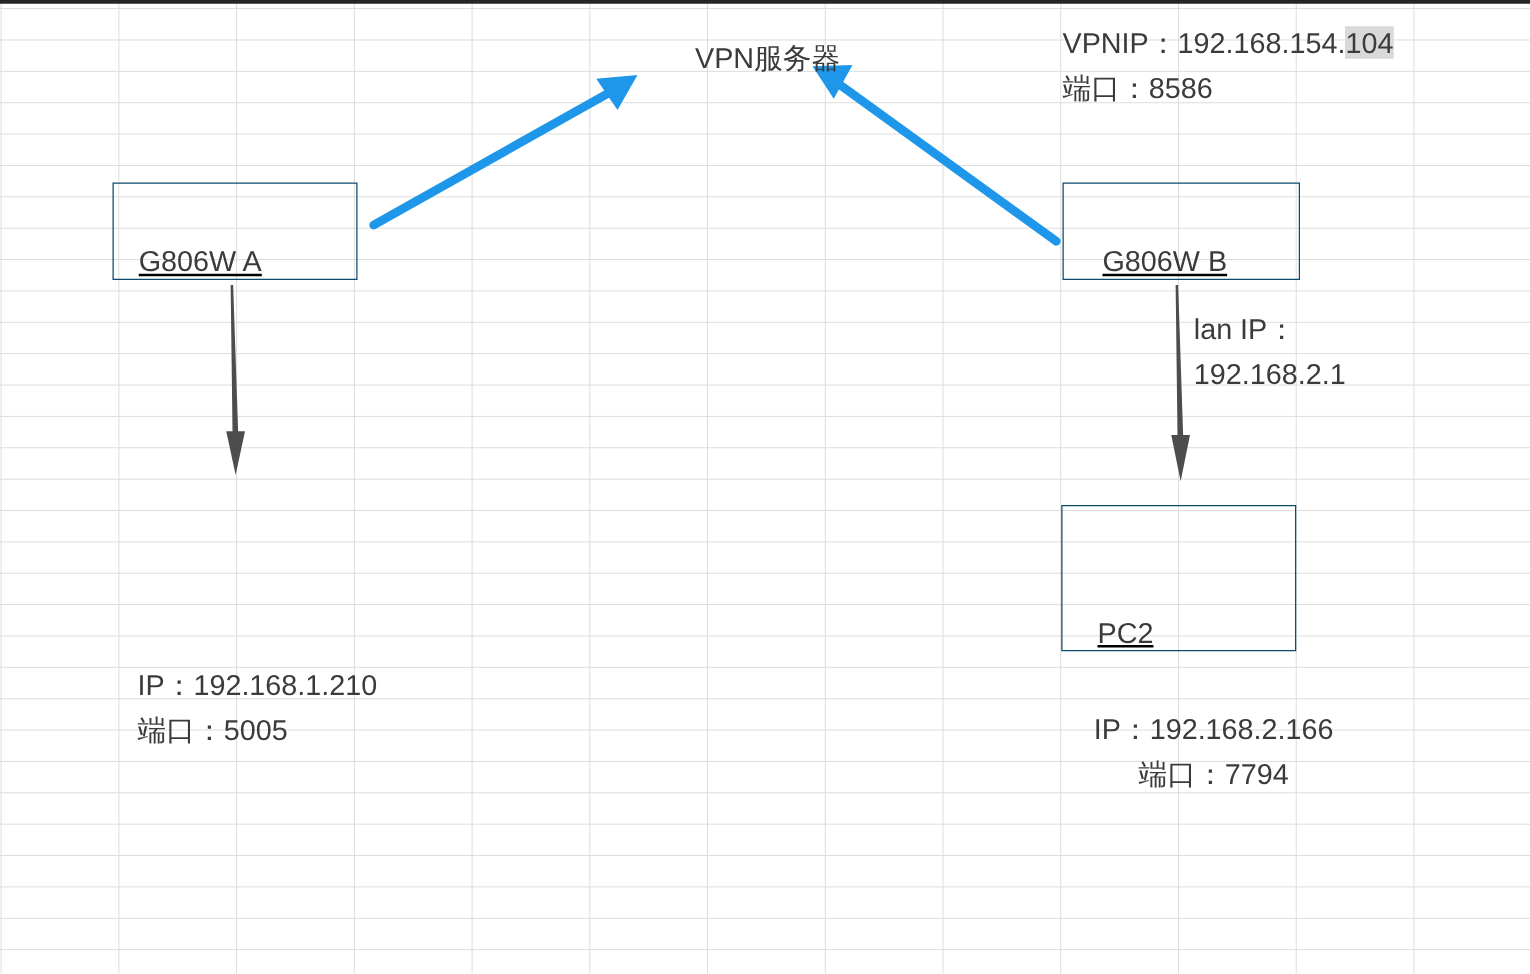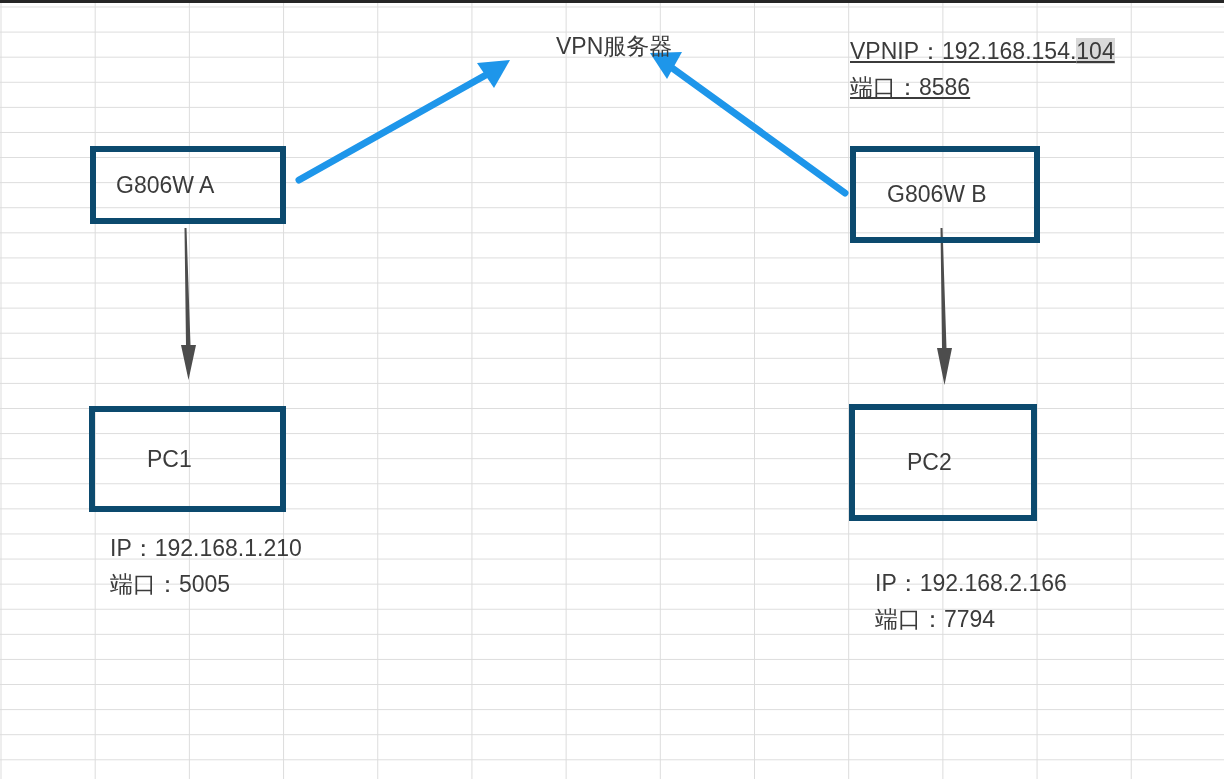--- a/index.html
+++ b/index.html
@@ -40,59 +40,60 @@
     top: 0;
     width: 1224px;
     height: 3px;
     background: #262626;
   }
 
   
   .node-box {
     position: absolute;
     box-sizing: border-box;
-    border: 6px solid #0c4a6e;
+    border: 1px solid #0c4a6e;
     background: transparent;
     display: flex;
-    align-items: center;
+    align-items: flex-end;
+    text-decoration: underline;
   }
   .node-label {
     font-size: 23px;
     color: #3b3b3b;
     white-space: nowrap;
   }
 
   #router-a   { left: 90px;  top: 146px; width: 196px; height: 78px; }
   #router-a .node-label { margin-left: 20px; }
-  #router-b   { left: 850px; top: 146px; width: 190px; height: 97px; }
+  #router-b   { left: 850px; top: 146px; width: 190px; height: 78px; }
   #router-b .node-label { margin-left: 31px; }
   #pc1        { left: 89px;  top: 406px; width: 197px; height: 106px; }
   #pc1 .node-label { margin-left: 52px; }
   #pc2        { left: 849px; top: 404px; width: 188px; height: 117px; }
-  #pc2 .node-label { margin-left: 52px; }
+  #pc2 .node-label { margin-left: 28px; }
 
   
   .txt {
     position: absolute;
     color: #3b3b3b;
     font-size: 23px;
     line-height: 36px;
     white-space: pre;
   }
   .txt .hl {
     background: #d9d9d9;
   }
 
   #label-vpn-left   { left: 52px;  top: 33px; }
-  #label-vpn-right  { left: 850px; top: 33px; text-decoration: underline; }
+  #label-vpn-right  { left: 850px; top: 16px; }
   #label-server     { left: 512px; top: 28px; margin-left: 44px; }
   #label-lan-left   { left: 196px; top: 266px; }
   #label-lan-right  { left: 955px; top: 245px; }
   #label-pc1-info   { left: 110px; top: 530px; }
-  #label-pc2-info   { left: 875px; top: 565px; }
+  #label-pc2-info   { left: 875px; top: 565px; text-align: center; }
 
   
   #connectors {
     position: absolute;
     left: 0;
     top: 0;
     width: 1224px;
     height: 779px;
     pointer-events: none;
   }
@@ -125,34 +126,32 @@
       <polygon points="942.5,228 946.5,348 952,348 944.5,385 937,348 942,348 940.5,228" fill="#4d4d4d"></polygon>
     </g>
   </svg>
 
 
   <div class="node-box" id="router-a">
     <span class="node-label">G806W A</span>
   </div>
 
 
-  <div class="node-box" id="pc1">
-    <span class="node-label">PC1</span>
-  </div>
 
   <div class="txt" id="label-pc1-info"><span>IP：192.168.1.210</span><br><span>端口：5005</span></div>
 
   <div class="txt" id="label-server">VPN服务器</div>
 
   <div class="txt" id="label-vpn-right"><span>VPNIP：192.168.154.</span><span class="hl">104</span><br><span>端口：8586</span></div>
 
   <div class="node-box" id="router-b">
     <span class="node-label">G806W B</span>
   </div>
 
+  <div class="txt" id="label-lan-right"><span>lan IP：</span><br><span>192.168.2.1</span></div>
 
   <div class="node-box" id="pc2">
     <span class="node-label">PC2</span>
   </div>
 
   <div class="txt" id="label-pc2-info"><span>IP：192.168.2.166</span><br><span>端口：7794</span></div>
 
 </div>
 
 </body></html>

